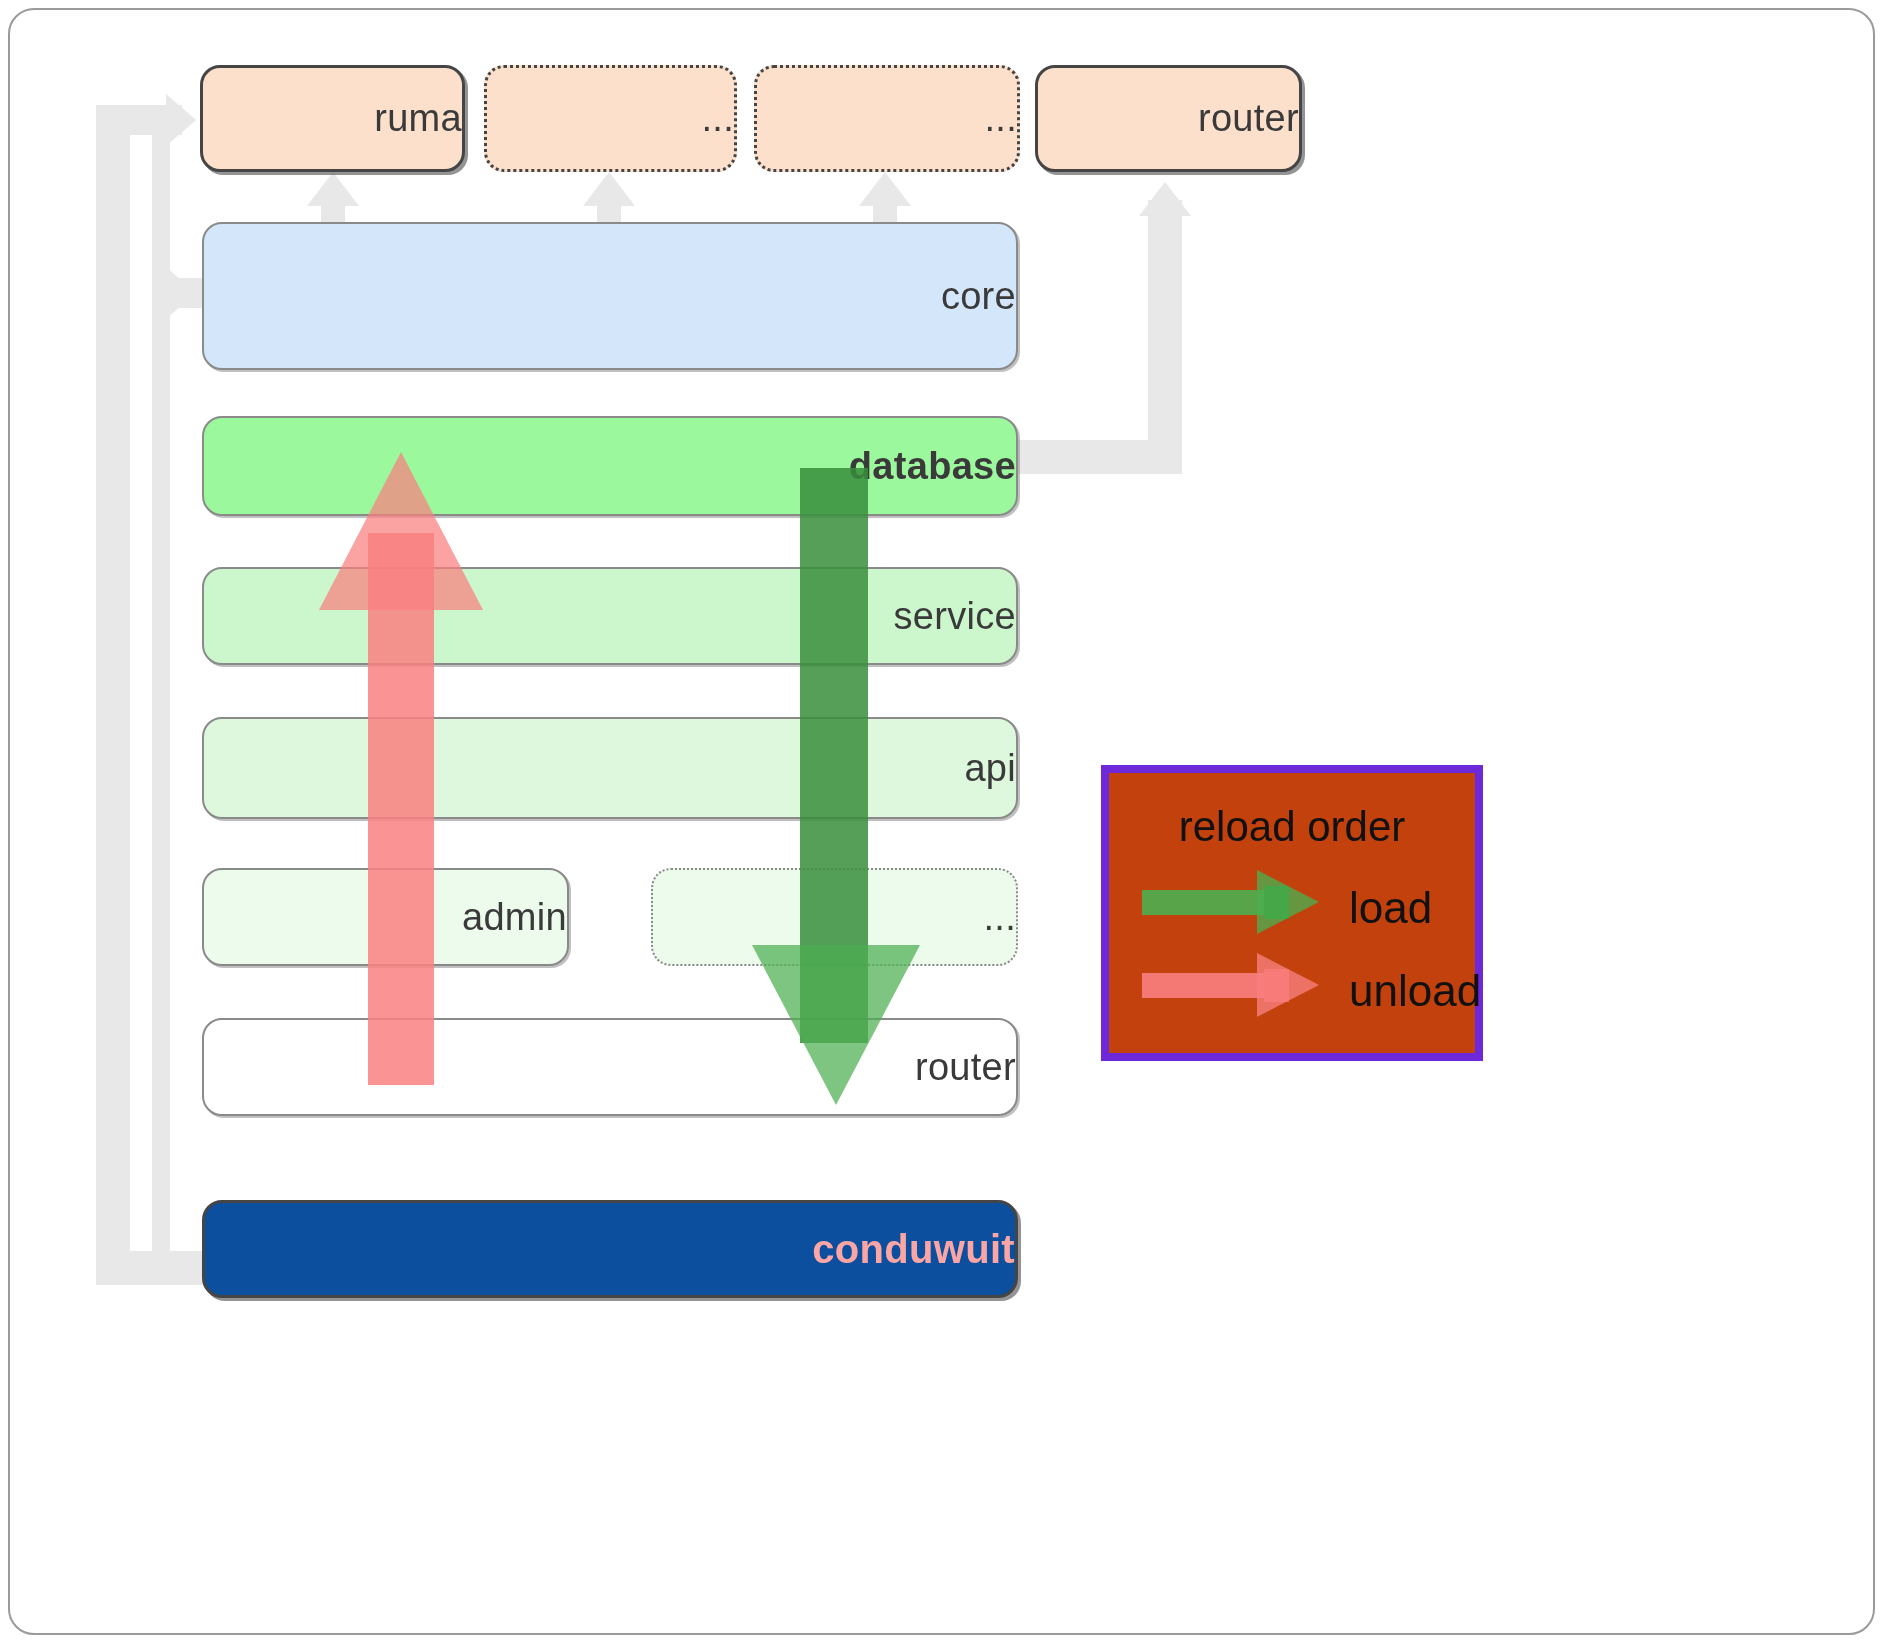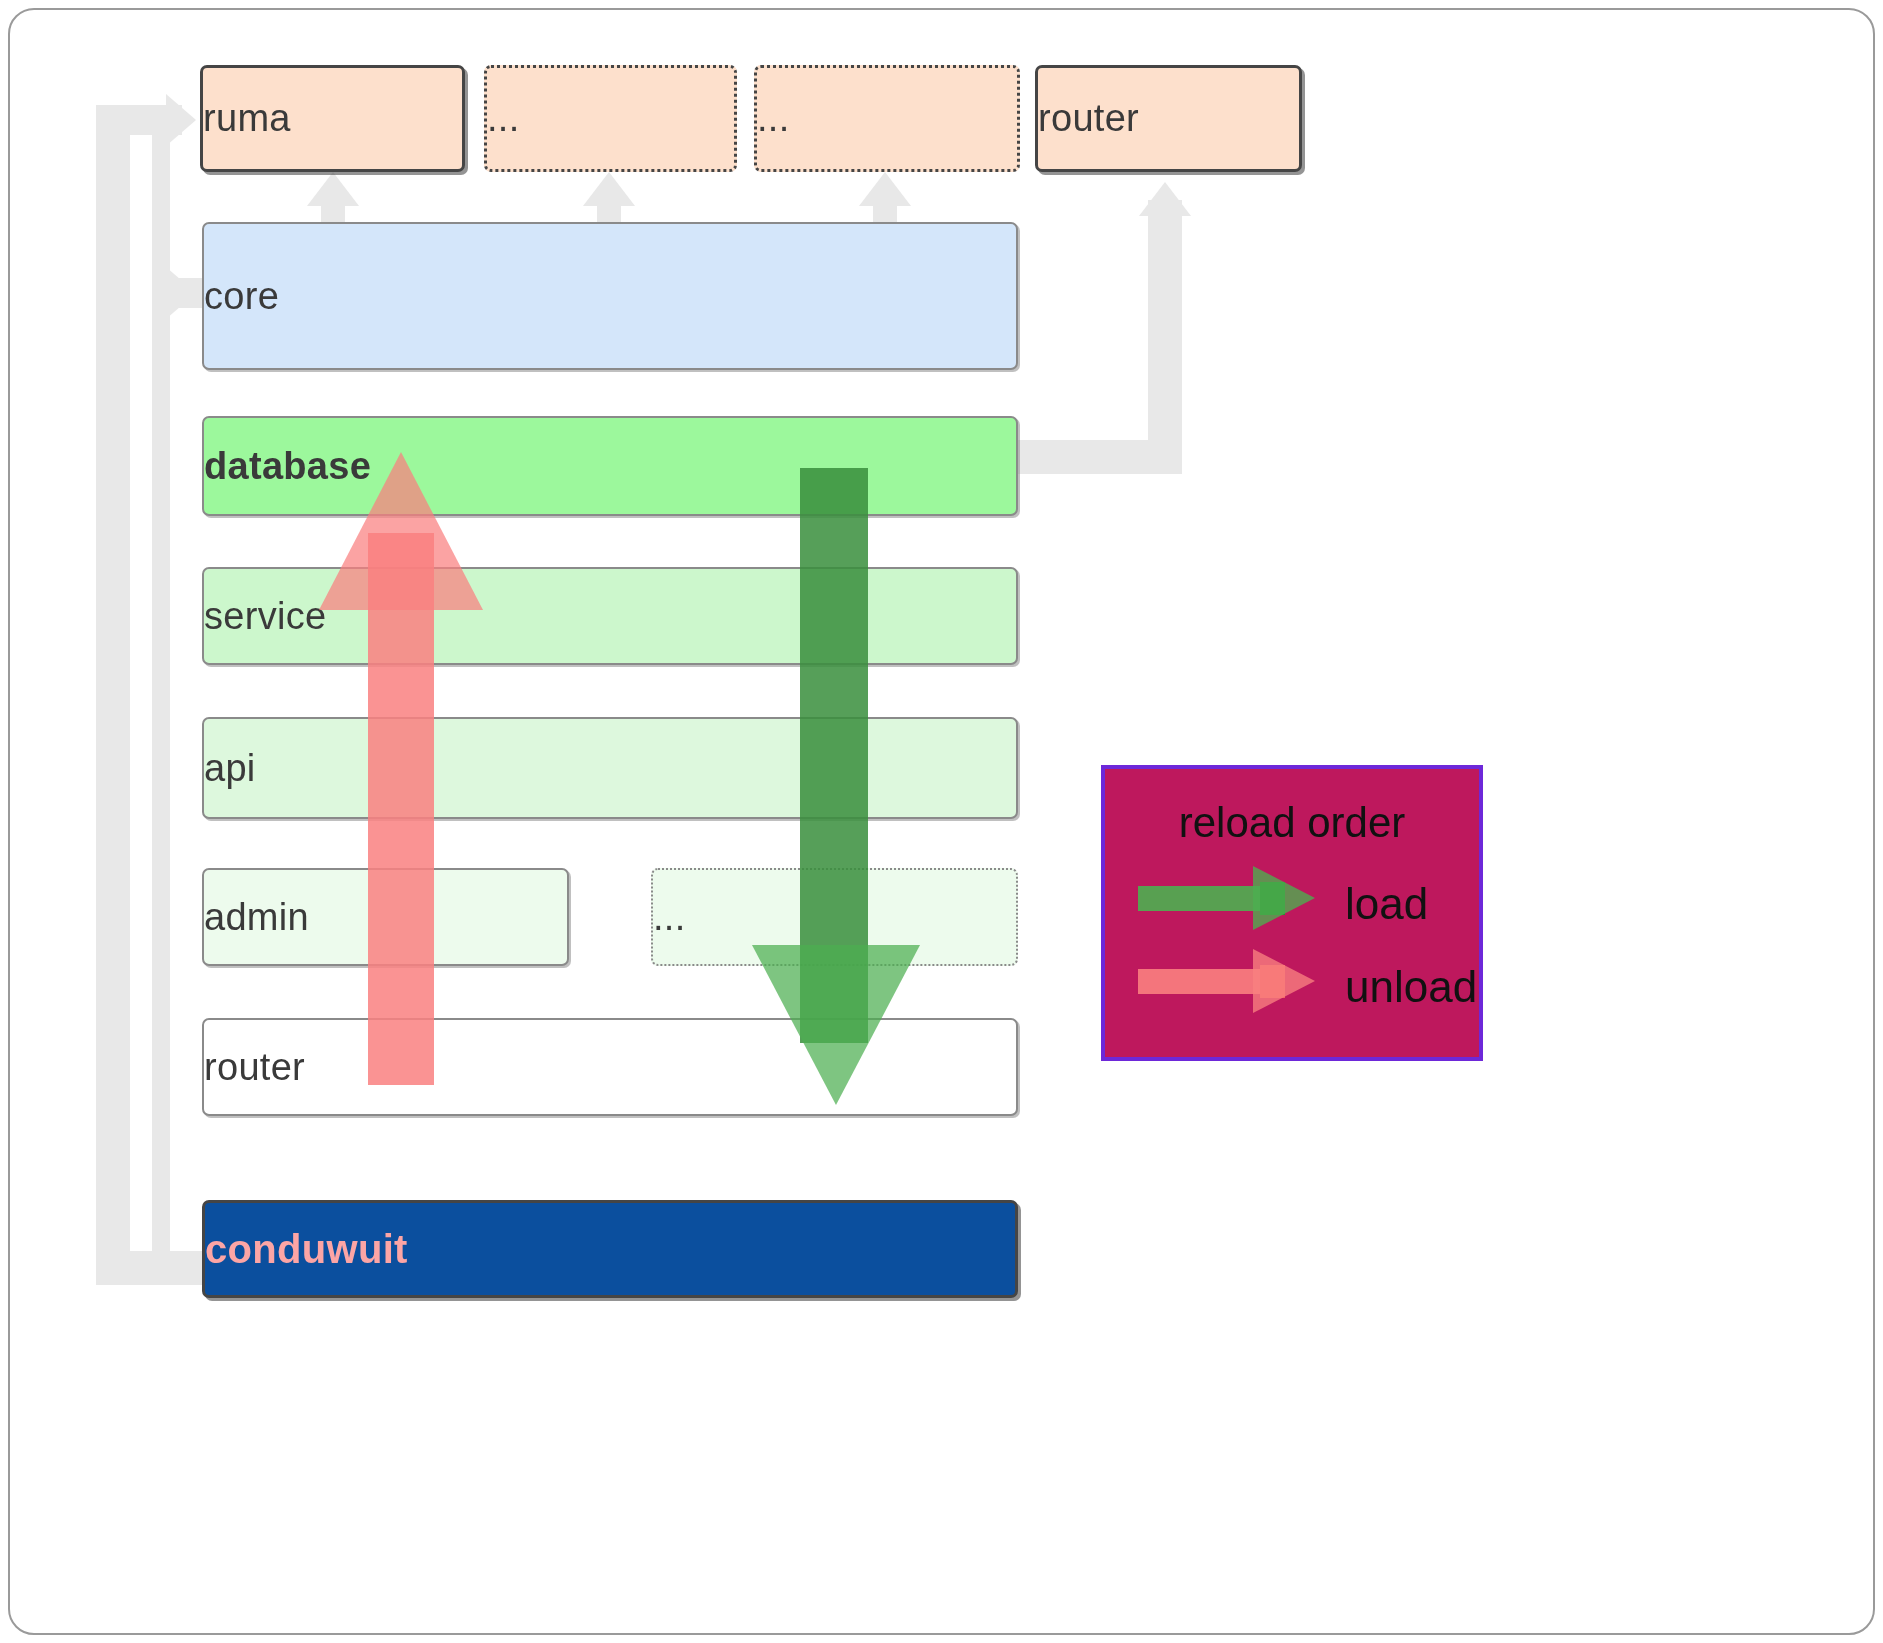--- a/index.html
+++ b/index.html
@@ -15,22 +15,22 @@
     position:absolute;left:8px;top:8px;
     width:1867px;height:1627px;
     box-sizing:border-box;
     border:2px solid #9a9a9a;
     border-radius:26px;
     background:#ffffff;
   }
   .node{
     position:absolute;
     box-sizing:border-box;
-    display:flex;align-items:center;justify-content:flex-start;
-    border-radius:7px;
+    display:flex;align-items:center;justify-content:flex-end;
+    border-radius:20px;
     font-size:38px;
     color:#3a3a3a;
     letter-spacing:.3px;
     text-align:center;
   }
   .node.solid-dark{border:3px solid #454545;}
   .node.dotted-dark{border:3px dotted #454545;}
   .node.solid-grey{border:2px solid #8a8a8a;}
   .node.dotted-grey{border:2px dotted #8a8a8a;}
 
@@ -54,22 +54,22 @@
   }
 
   
   .flow{position:absolute;}
   .flow-shaft{position:absolute;}
   .flow-head{position:absolute;width:0;height:0;}
 
   .legend{
     position:absolute;
     box-sizing:border-box;
-    background:#be185d;
-    border:4px solid #6d28d9;
+    background:#c2410c;
+    border:8px solid #6d28d9;
   }
   .legend-title{
     position:absolute;left:0;right:0;top:30px;
     text-align:center;font-size:42px;color:#111;
   }
   .legend-row-label{position:absolute;font-size:44px;color:#111;}
   .lg-shaft{position:absolute;}
   .lg-head{position:absolute;width:0;height:0;}
   .lg-notch{position:absolute;}
 </style>

